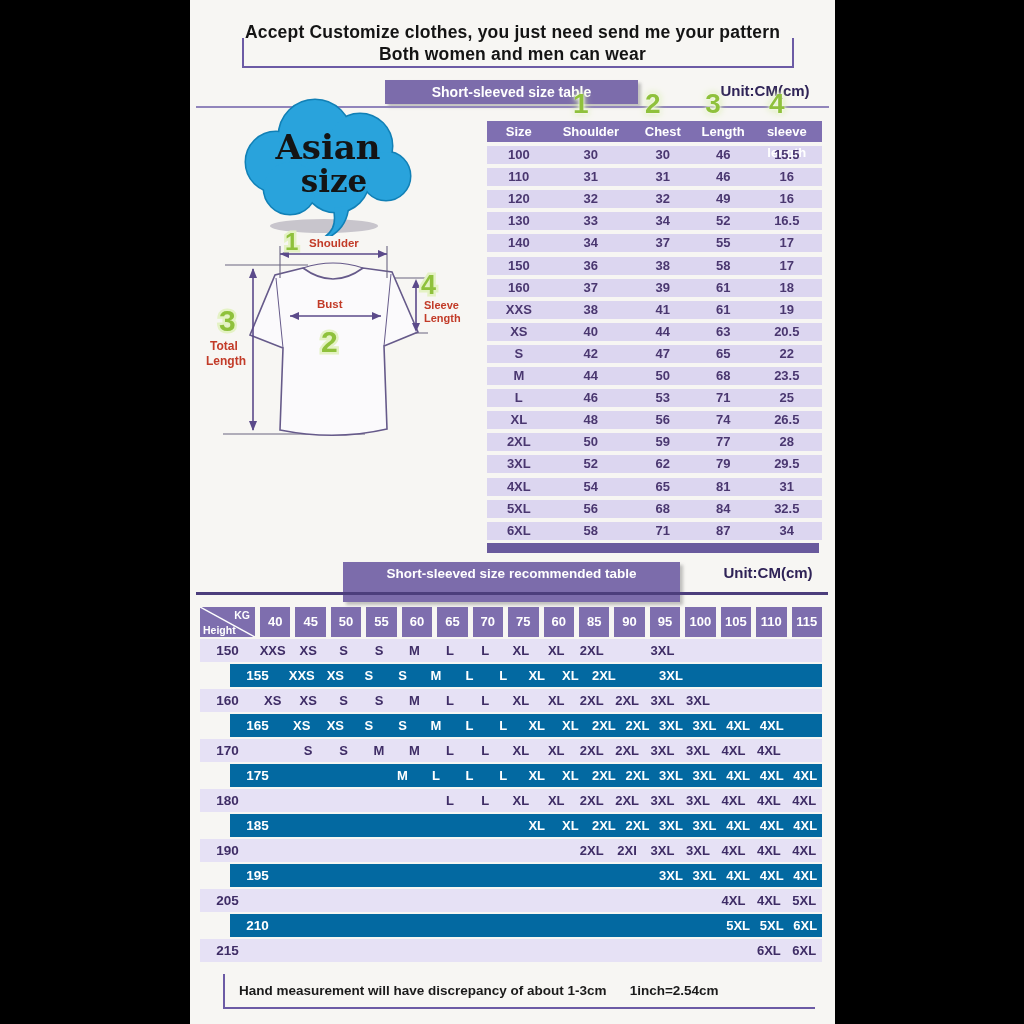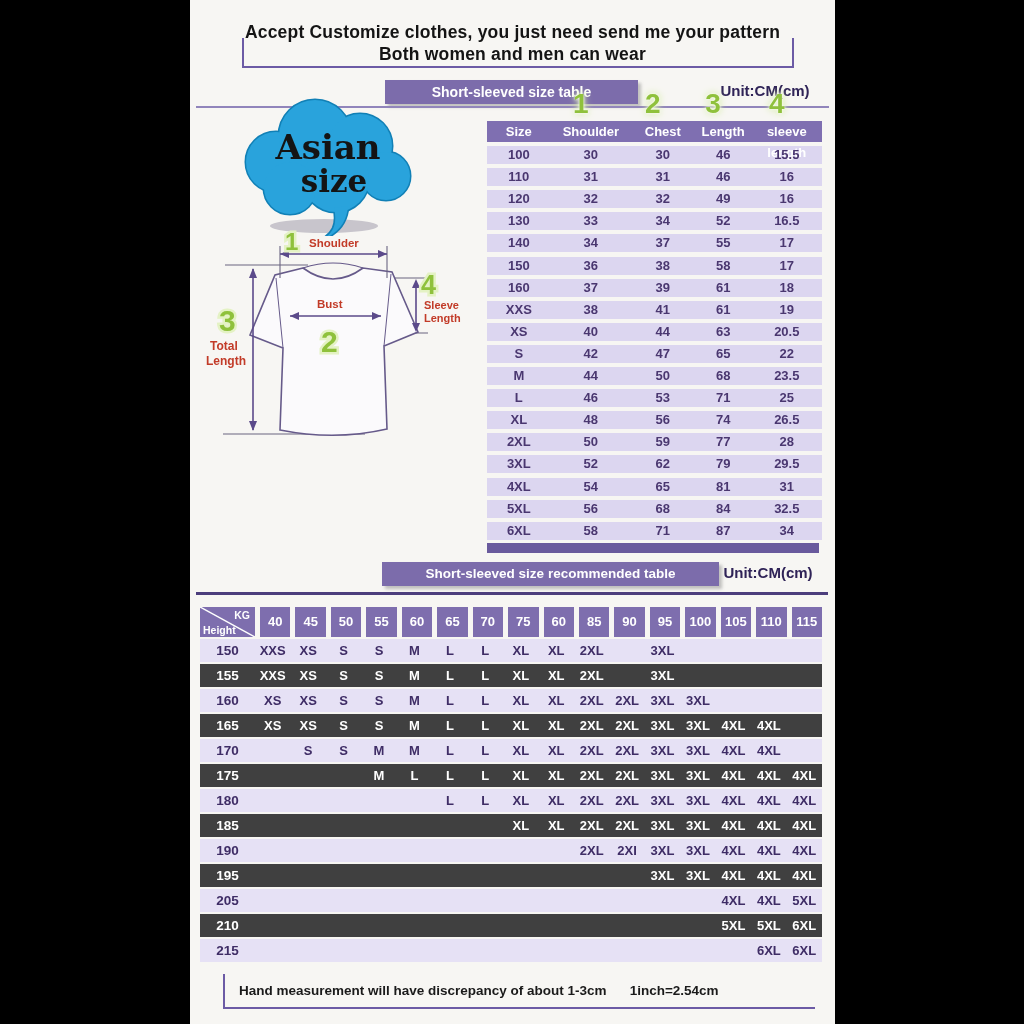--- a/index.html
+++ b/index.html
@@ -10,21 +10,21 @@
 
   
   .title-line{width:100%;text-align:center;font-weight:bold;color:#141414;font-size:17.5px;letter-spacing:.2px;}
   #title1{top:22px;left:0;}
   #title2{top:44px;left:0;}
   #title-bracket{left:52px;top:38px;width:548px;height:28px;border-left:2px solid #6c5ba5;border-right:2px solid #6c5ba5;border-bottom:2px solid #6c5ba5;}
 
   
   .banner{background:#7c6cab;color:#fff;font-weight:bold;text-align:center;box-shadow:3px 3px 3px rgba(90,90,90,.35);}
   #banner1{left:195px;top:80px;width:253px;height:24px;font-size:14px;line-height:24px;}
-  #banner2{left:153px;top:562px;width:337px;height:24px;font-size:13.5px;line-height:24px;margin-left:39px;}
+  #banner2{left:153px;top:562px;width:337px;height:40px;font-size:13.5px;line-height:24px;}
   .unit{color:#2f2357;font-weight:bold;font-size:15px;text-align:center;}
   #unit1{left:515px;top:82px;width:120px;}
   #unit2{left:518px;top:564px;width:120px;}
   #hline1{left:6px;top:106px;width:633px;height:2px;background:#9185bb;}
   #hline2{left:6px;top:592px;width:632px;height:3px;background:#4c3e7c;}
 
   
   .gnum{color:#8fc13c;font-weight:bold;text-shadow:0 0 3px #ffffff,0 0 5px #e4f2c4,0 0 9px #cfe99b;}
   #marker-row{left:297px;top:88px;width:335px;height:32px;display:grid;grid-template-columns:19% 24% 19% 17% 21%;}
   #marker-row .gnum{font-size:28px;text-align:center;transform:translateX(-10px);}
@@ -37,21 +37,21 @@
 
   
   #rec-table{left:10px;top:607px;width:622px;}
   #rt-header{display:flex;gap:5px;height:30px;}
   #rt-corner{width:55px;background:#7e6eae;position:relative;flex:0 0 55px;}
   #rt-corner .c-top{position:absolute;top:2px;right:5px;color:#fff;font-size:10.5px;font-weight:bold;}
   #rt-corner .c-bottom{position:absolute;bottom:1px;left:3px;color:#fff;font-size:10.5px;font-weight:bold;margin-top:9px;}
   .rt-wcell{flex:1;background:#7e6eae;color:#fff;font-weight:bold;font-size:13px;text-align:center;line-height:30px;}
   .rt-row{display:grid;grid-template-columns:55px repeat(16,1fr);height:23px;line-height:23px;margin-top:2px;font-weight:bold;font-size:13px;text-align:center;}
   .rt-row.light{background:#e6e1f5;color:#3f2d66;}
-  .rt-row.dark{background:#404040;color:#fff;}
+  .rt-row.dark{background:#0369a1;color:#fff;margin-left:30px;}
   .rt-height{font-size:13.5px;}
 
   
   #footer{left:33px;top:974px;width:592px;height:35px;border-left:2px solid #6c5ba5;border-bottom:2px solid #6c5ba5;display:flex;align-items:center;padding-left:14px;box-sizing:border-box;gap:23px;}
   #footer span{font-weight:bold;font-size:13.5px;color:#1a1a1a;}
 
   
   .redlab{fill:#c23b28;font-weight:bold;font-family:"Liberation Sans",sans-serif;}
   .svggnum{fill:#8fc13c;stroke:#e4f2c4;stroke-width:5px;paint-order:stroke;font-weight:bold;font-family:"Liberation Sans",sans-serif;}
   .arrow{stroke:#5b4a8a;stroke-width:1.6;}

